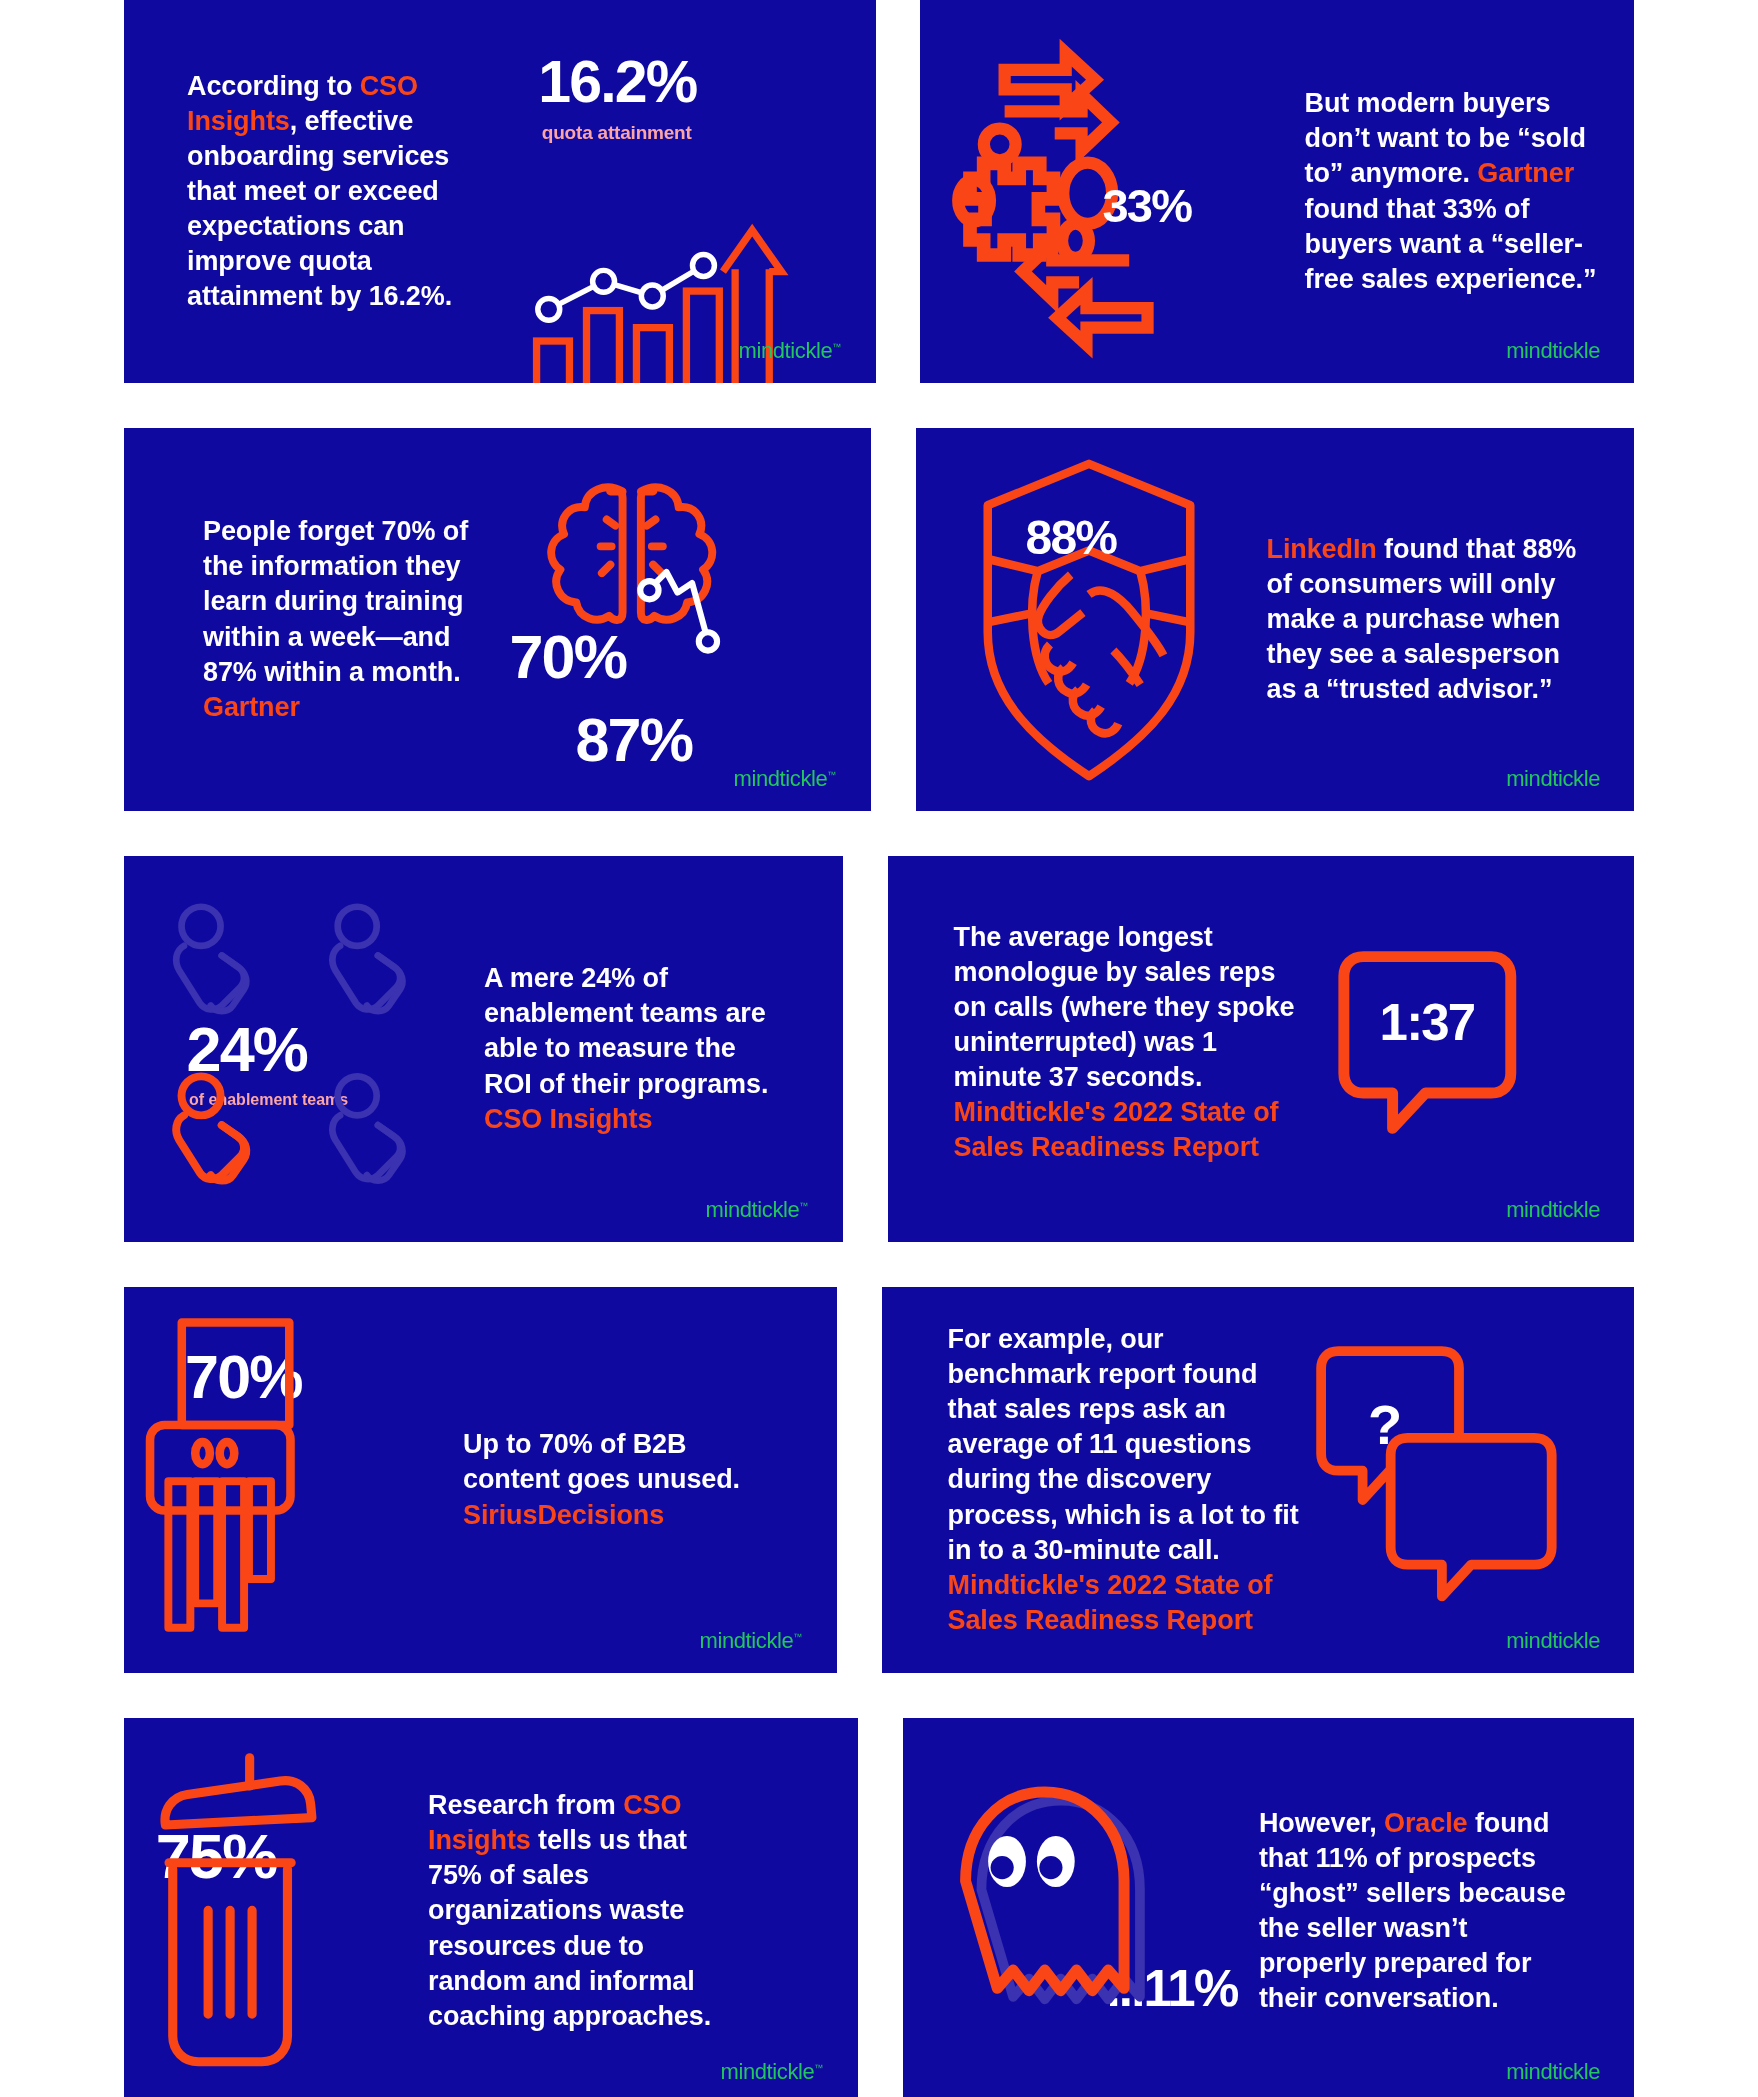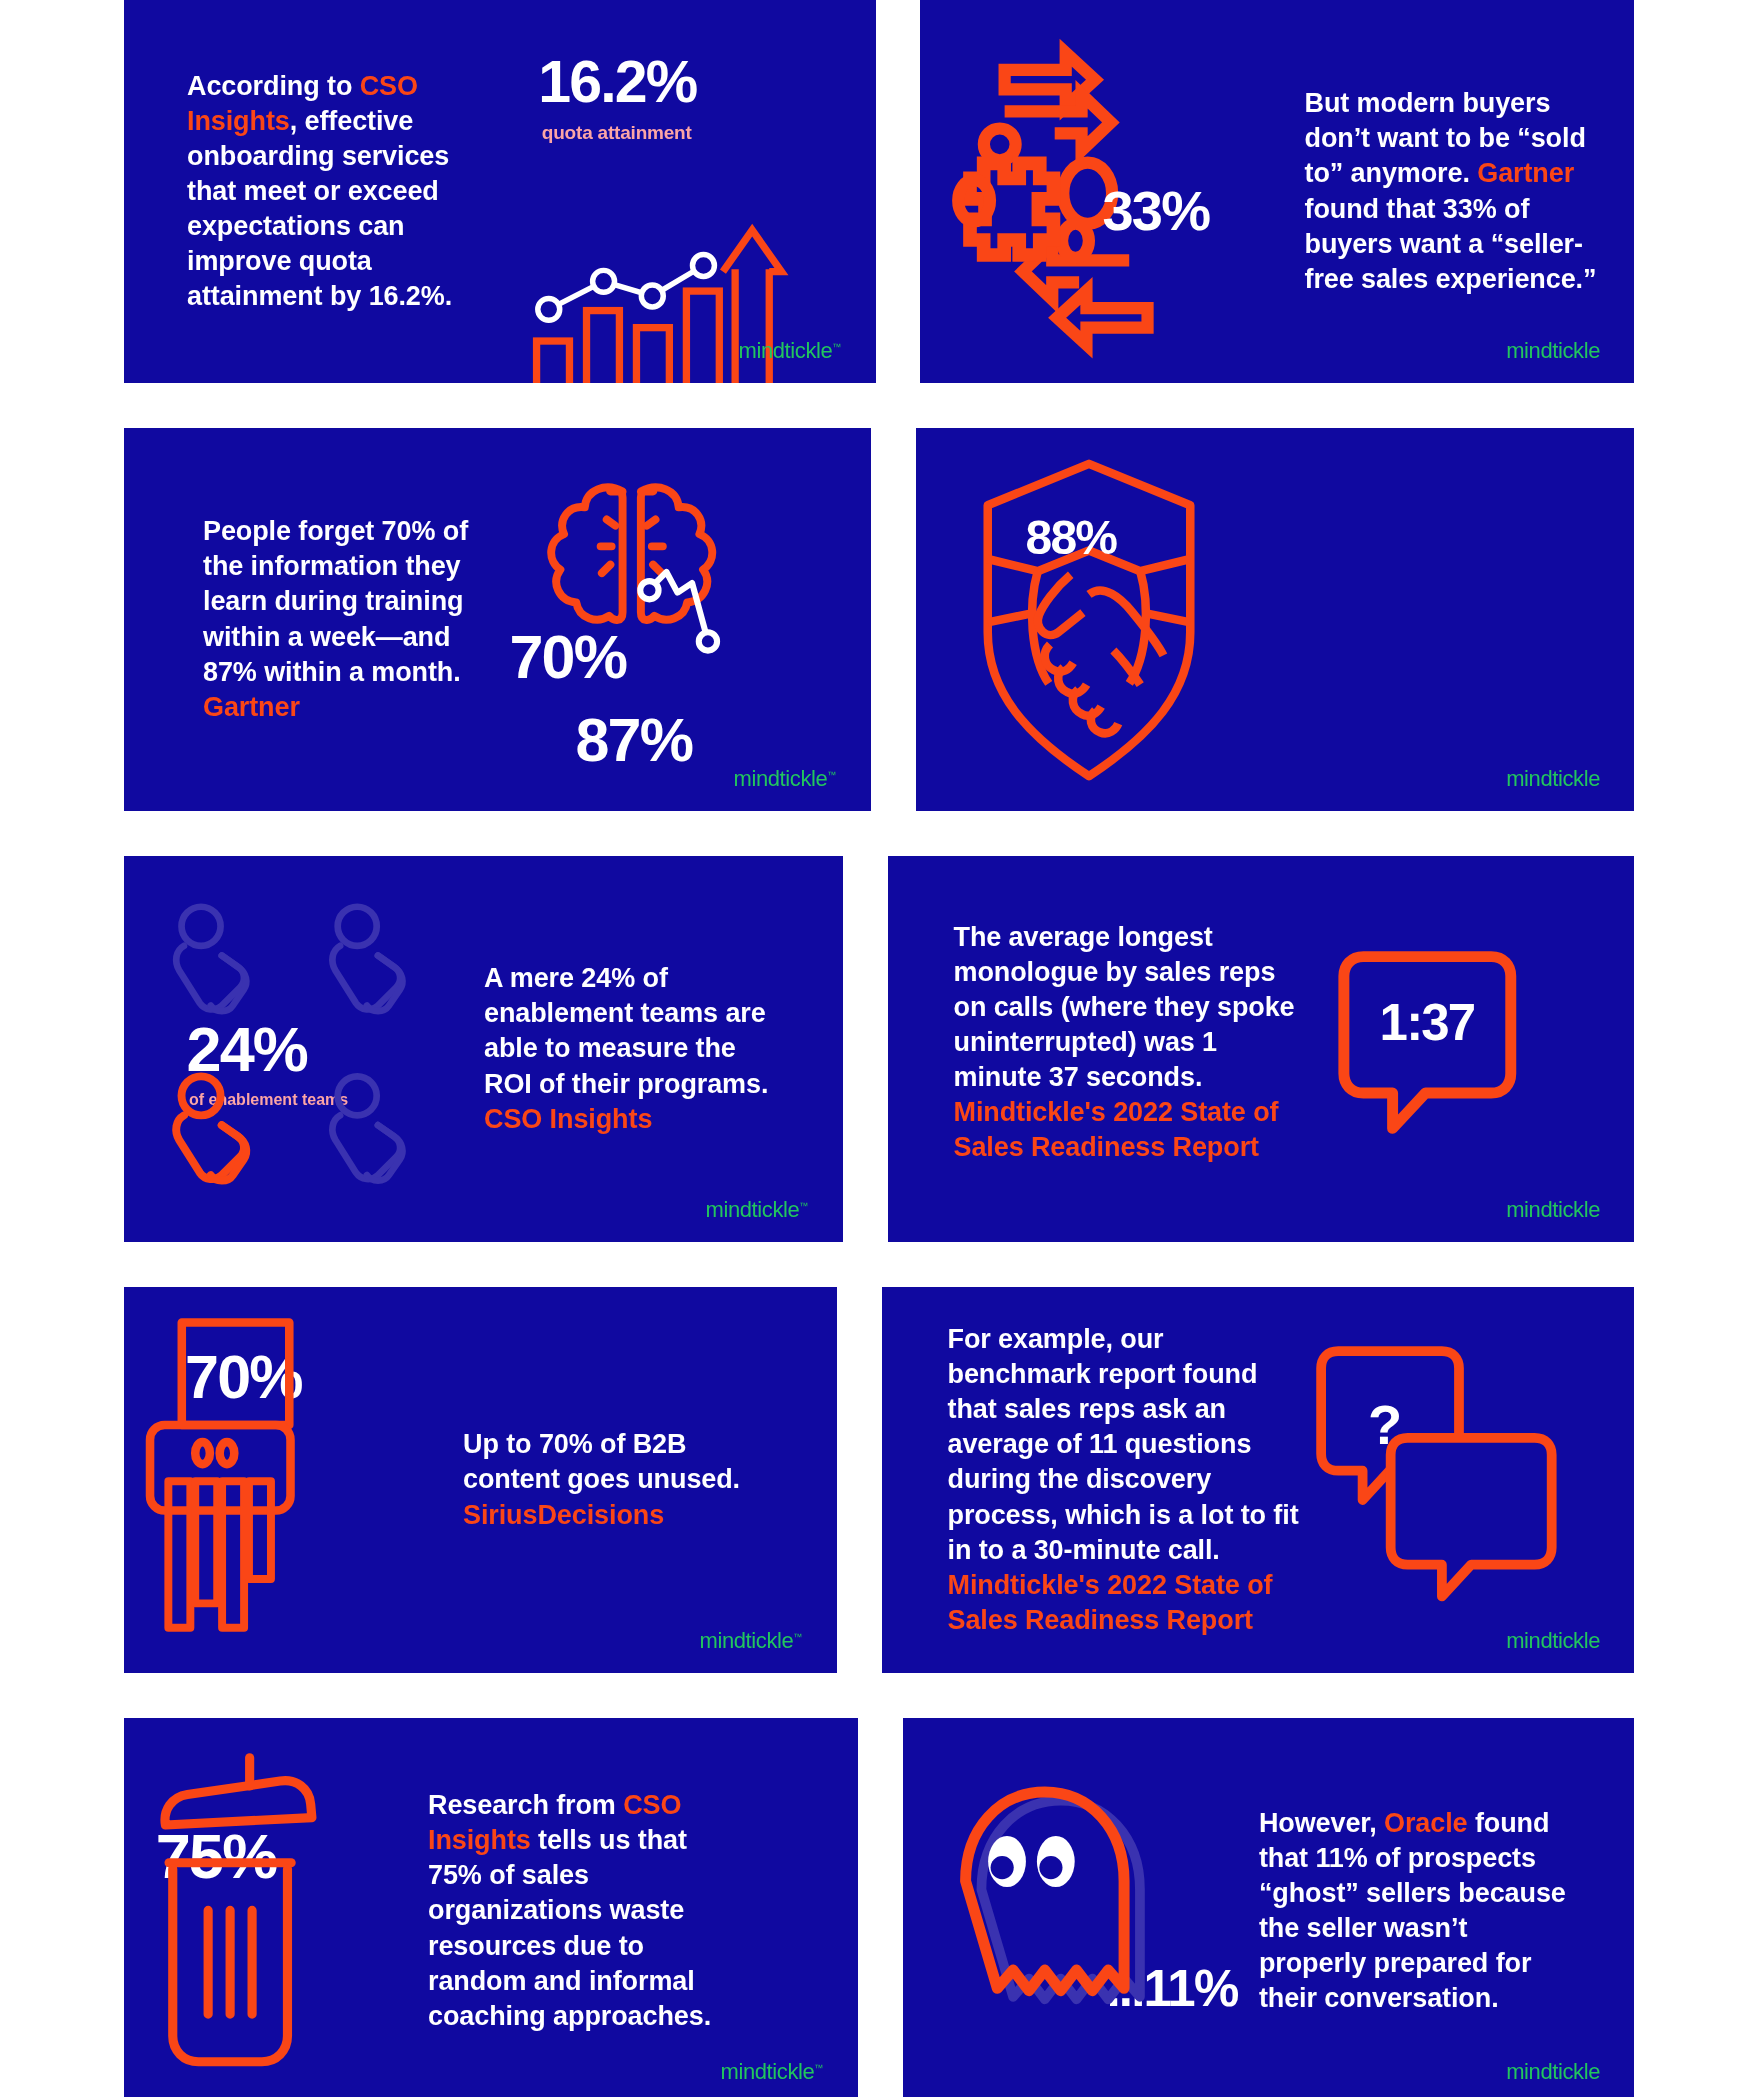--- a/index.html
+++ b/index.html
@@ -75,21 +75,21 @@
   
   .c1 { padding: 0 0 0 63px; }
   .c1 .copy { width: 317px; font-size: 27px; }
   .c1 .art { margin-left: 24.4px; width: 262px; height: 287px; }
   .c1 .n162 { position:absolute; left: 9.8px; top: 0px; font-size: 59px; }
   .c1 .cap  { position:absolute; left: 13.4px; top: 74px; font-size: 19px; letter-spacing:-0.2px;}
 
   
   .c2 { padding: 0 0 0 26px; }
   .c2 .art { width: 342px; height: 342px; }
-  .c2 .n33 { position:absolute; left: 157px; top: 157px; font-size: 56px; }
+  .c2 .n33 { position:absolute; left: 157px; top: 157px; font-size: 47px; }
   .c2 .copy { width: 317px; font-size: 27px; margin-left: 17px; }
 
   
   .c3 { padding: 0 0 0 79px; }
   .c3 .copy { width: 287px; font-size: 27px; }
   .c3 .art { margin-left: 13.4px; width: 317px; height: 317px; }
   .c3 .n70 { position:absolute; left: 6.1px; top: 161px; font-size: 61px;}
   .c3 .n87 { position:absolute; left: 72px; top: 244px; font-size: 61px;}
 
   
@@ -229,20 +229,21 @@
             <path d="M170 206 c-26 22 -46 50 -52 66 c-8 22 14 42 32 28 l40 -32"></path>
             <path d="M200 238 c24 -18 52 6 70 28 c18 22 42 52 52 72"></path>
             <path d="M136 320 c-14 14 -10 34 6 42 c14 8 26 -2 32 -12"></path>
             <path d="M158 358 c-14 12 -10 32 6 40 c14 8 26 -2 32 -12"></path>
             <path d="M182 394 c-14 12 -10 32 6 40 c14 8 26 -2 32 -12"></path>
             <path d="M210 428 c-12 12 -8 30 8 36 c14 6 26 -4 30 -14"></path>
             <path d="M240 330 c20 20 36 44 44 56"></path>
           </g>
         </svg>
       </div>
+      <p class="copy"><span class="src">LinkedIn</span><span> found that 88% of consumers will only make a purchase when they see a salesperson as a “trusted advisor.”</span></p>
       <div class="logo"><span>mindtickle</span></div>
     </div>
   </div>
 
   <div class="card-row">
 
     <div class="card tall c5">
       <div class="art">
         <div class="statnum n24">24%</div>
         <div class="statcap cap">of enablement teams</div>

